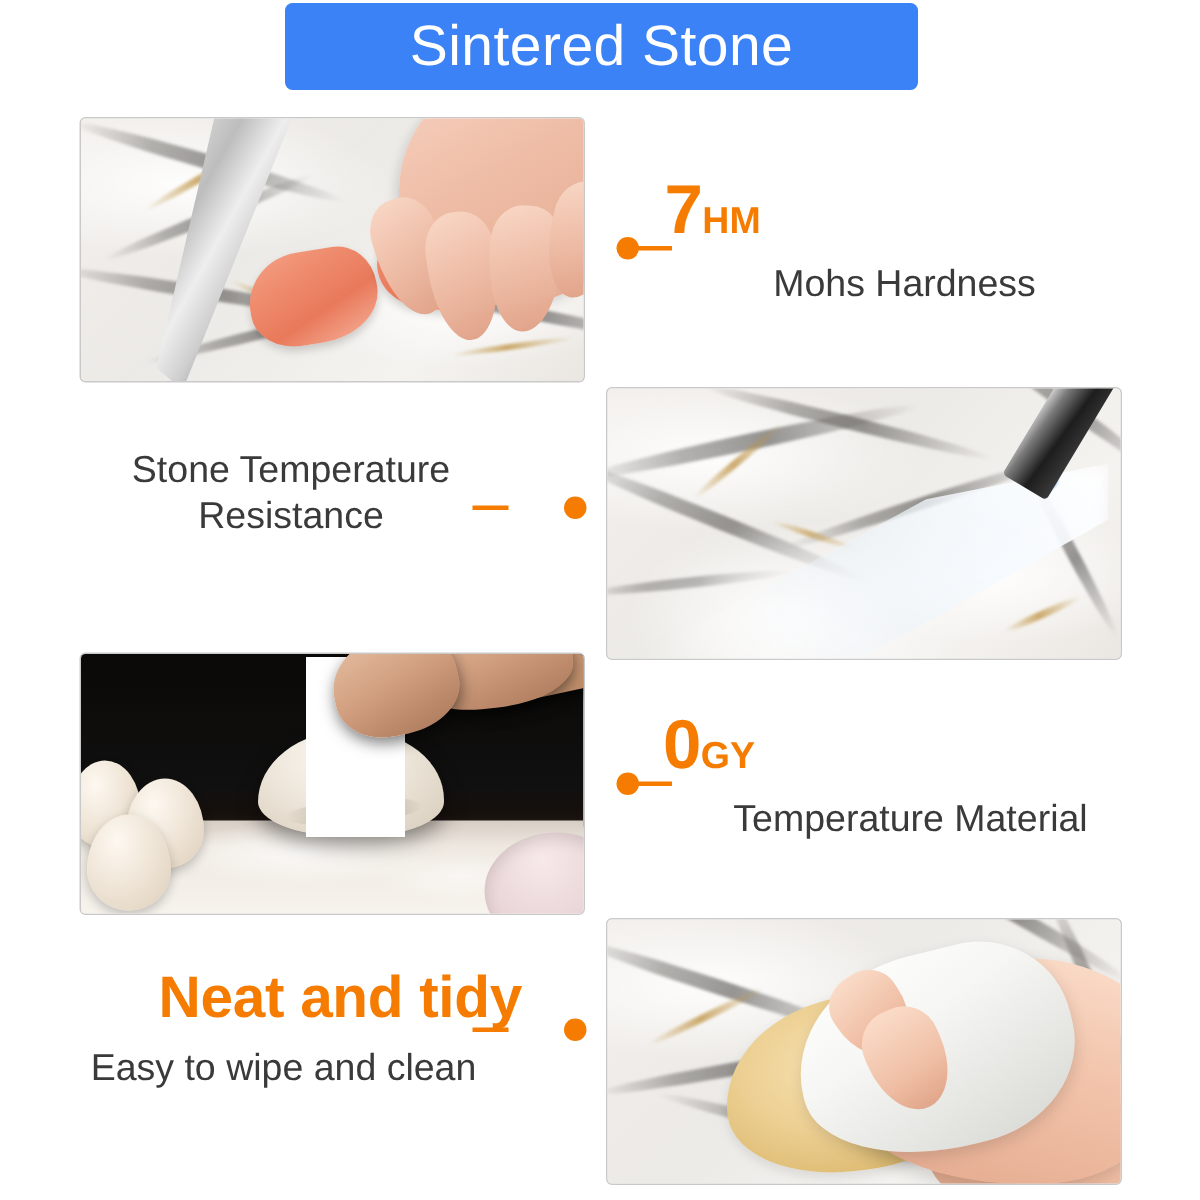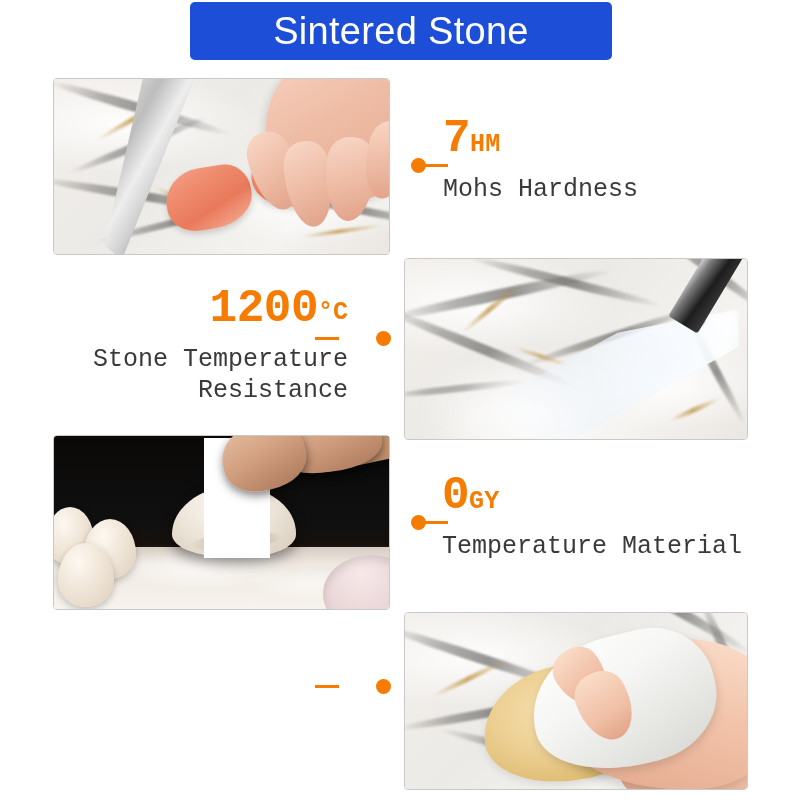--- a/index.html
+++ b/index.html
@@ -15,40 +15,39 @@
     position: relative;
   }
 
   
   .header-banner {
     position: absolute;
     left: 190px;
     top: 2px;
     width: 422px;
     height: 58px;
-    background: #1d4ed8;
+    background: #3b82f6;
     border-radius: 5px;
     display: flex;
     align-items: center;
     justify-content: center;
   }
   .header-title {
     color: #ffffff;
     font-size: 38px;
     font-weight: 400;
     letter-spacing: 0.3px;
     line-height: 1;
   }
 
   
   .feature-row {
     position: absolute;
     left: 0;
     width: 800px;
-    font-family: Liberation Mono, monospace;
   }
   .row-1 { top: 78px;  height: 180px; }
   .row-2 { top: 258px; height: 184px; }
   .row-3 { top: 435px; height: 178px; }
   .row-4 { top: 612px; height: 180px; }
 
   
   .photo {
     position: absolute;
     border: 1px solid #c9c9c9;
@@ -301,20 +300,21 @@
   .metric .deg    { font-size: 25px; vertical-align: 2px; }
   .metric .phrase { font-size: 39px; letter-spacing: -0.2px; }
 
   .caption {
     color: #3a3a3a;
     font-size: 25px;
     font-weight: 400;
     line-height: 1.24;
     margin-top: 12px;
     white-space: pre-line;
+    text-align: center;
   }
 
   
   .connector { position: absolute; height: 16px; }
   .connector .dot {
     position: absolute;
     top: 1px;
     width: 15px; height: 15px;
     background: #F57C00;
     border-radius: 50%;
@@ -391,21 +391,20 @@
       <div class="torch-body"></div>
     </div>
   </div>
 
   <div class="connector conn-left" style="left:352px; top:72px;">
     <span class="line"></span>
     <span class="dot" style="left:24px;"></span>
   </div>
 
   <div class="text-block tb-left" style="left:40px; top:28px; width:308px;">
-    <span class="metric"><span class="big">1200</span><span class="deg">°C</span></span>
     <div class="caption">Stone Temperature
 Resistance</div>
   </div>
 </div>
 
 <div class="feature-row row-3">
 
   <div class="photo photo-left ph-3">
     <div class="photo-inner dough-scene">
       <div class="dough-counter"></div>
@@ -453,13 +452,17 @@
       <div class="wipe-finger wf-1"></div>
       <div class="wipe-finger wf-2"></div>
     </div>
   </div>
 
   <div class="connector conn-left" style="left:352px; top:66px;">
     <span class="line"></span>
     <span class="dot" style="left:24px;"></span>
   </div>
 
+  <div class="text-block tb-left" style="left:30px; top:34px; width:318px;">
+    <span class="metric"><span class="phrase">Neat and tidy</span></span>
+    <div class="caption">Easy to wipe and clean</div>
+  </div>
 </div>
 
 </body></html>

